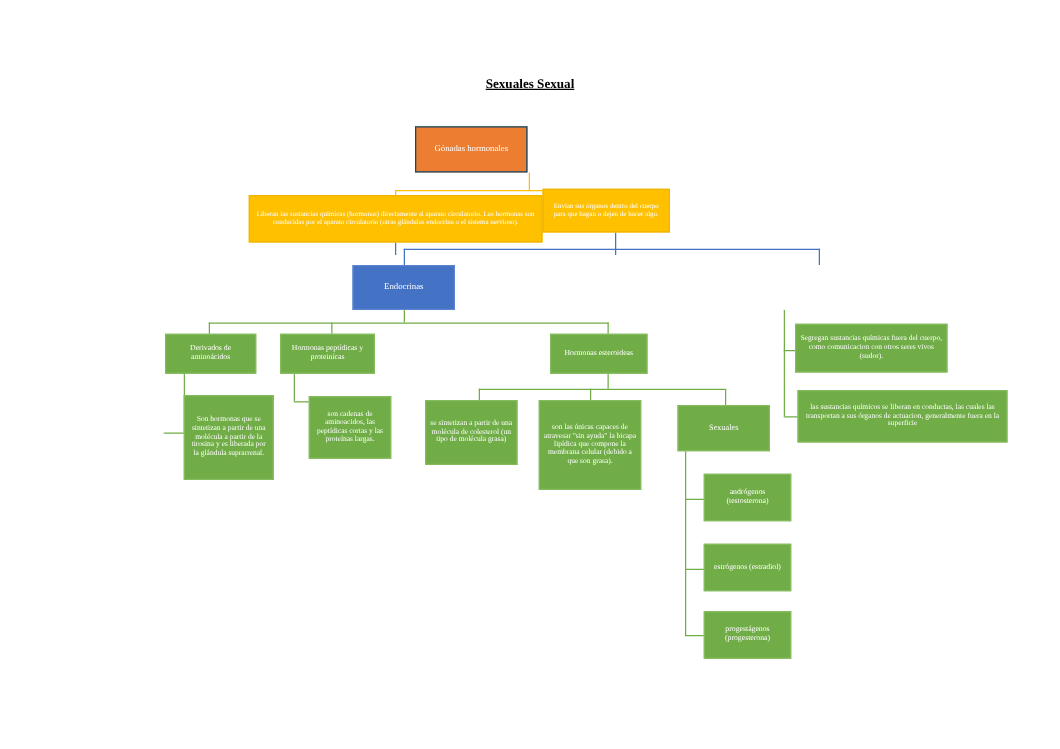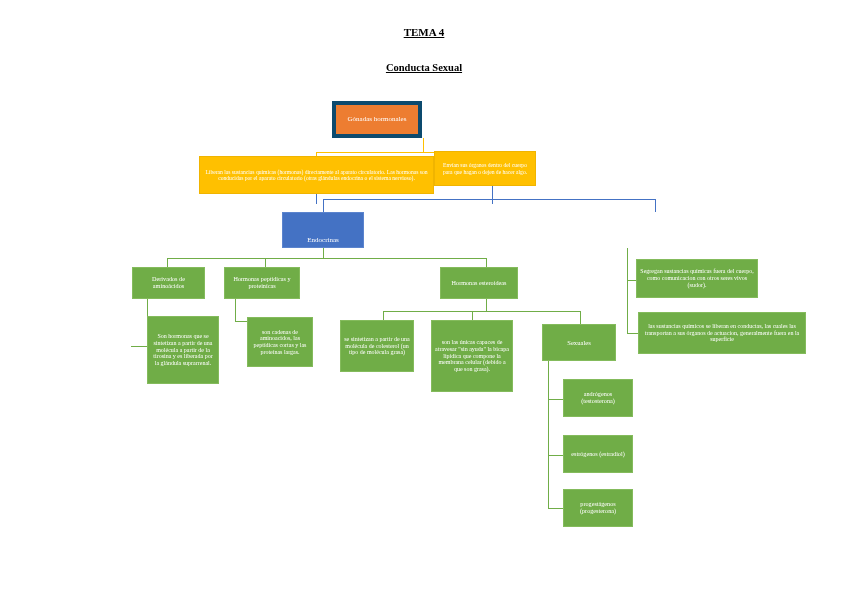--- a/index.html
+++ b/index.html
@@ -9,43 +9,42 @@
     position:relative;overflow:hidden;
   }
   #canvas{position:absolute;left:0;top:0;width:848px;height:599px;}
   .node{
     position:absolute;box-sizing:border-box;
     display:flex;align-items:center;justify-content:center;
     text-align:center;color:#ffffff;line-height:1.12;
     padding:2px 3px;z-index:3;
   }
   .node span{display:block;width:100%;}
-  .orange{background:#ED7D31;border:4px solid #0c4a6e;}
+  .orange{background:#ED7D31;border:1px solid #0c4a6e;}
   .yellow{background:#FFC000;border:1px solid #F0B400;}
   .blue{background:#4472C4;border:1px solid #5B84CE;}
   .green{background:#70AD47;border:1px solid #84BB5C;}
   .ln{position:absolute;z-index:1;}
   .lh{height:0;border-top:1.2px solid;}
   .lv{width:0;border-left:1.2px solid;}
   .c-orange{border-color:#FFC000;}
   .c-blue{border-color:#4472C4;}
   .c-green{border-color:#70AD47;}
   .title{
     position:absolute;width:100%;text-align:center;
     font-weight:bold;text-decoration:underline;color:#000;
     font-family:"Liberation Serif", serif;z-index:4;
   }
 </style>
 </head>
 <body>
 
 <div id="canvas">
 
-  <div class="title" style="left:0;top:26px;font-size:11px;">TEMA 4</div>
-  <div class="title" style="left:0;top:62px;font-size:10.5px;">Conducta Sexual</div>
+  <div class="title" style="left:0;top:62px;font-size:10.5px;">Sexuales Sexual</div>
 
   <div class="ln lv c-orange" style="left:423px;top:138px;height:14px;"></div>
   <div class="ln lh c-orange" style="left:316px;top:152px;width:178px;"></div>
   <div class="ln lv c-orange" style="left:316px;top:152px;height:4px;"></div>
   <div class="ln lv c-orange" style="left:493px;top:152px;height:4px;"></div>
 
   <div class="ln lv c-blue" style="left:316px;top:194px;height:10px;"></div>
   <div class="ln lv c-blue" style="left:492px;top:186px;height:18px;"></div>
   <div class="ln lh c-blue" style="left:323px;top:199px;width:333px;"></div>
   <div class="ln lv c-blue" style="left:323px;top:199px;height:13px;"></div>
@@ -86,21 +85,21 @@
   </div>
 
   <div class="node yellow" style="left:199px;top:156px;width:235px;height:38px;font-size:5.6px;">
     <span>Liberan las sustancias químicas (hormonas) directamente al aparato circulatorio. Las hormonas son conducidas por el aparato circulatorio (otras glándulas endocrina o el sistema nervioso).</span>
   </div>
 
   <div class="node yellow" style="left:434px;top:151px;width:102px;height:35px;font-size:5.6px;">
     <span>Envían sus órganos dentro del cuerpo para que hagan o dejen de hacer algo.</span>
   </div>
 
-  <div class="node blue" style="left:282px;top:212px;width:82px;height:36px;font-size:7px;align-items:flex-end;">
+  <div class="node blue" style="left:282px;top:212px;width:82px;height:36px;font-size:7px;">
     <span>Endocrinas</span>
   </div>
 
 
   <div class="node green" style="left:132px;top:267px;width:73px;height:32px;font-size:6.2px;">
     <span>Derivados de aminoácidos</span>
   </div>
 
   <div class="node green" style="left:224px;top:267px;width:76px;height:32px;font-size:6.2px;">
     <span>Hormonas peptídicas y proteinícas</span>

